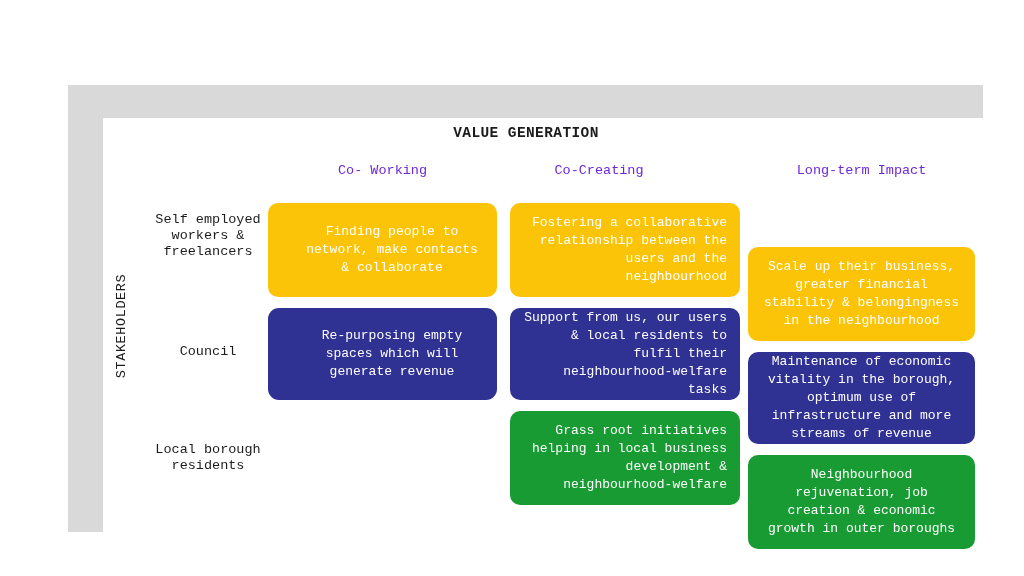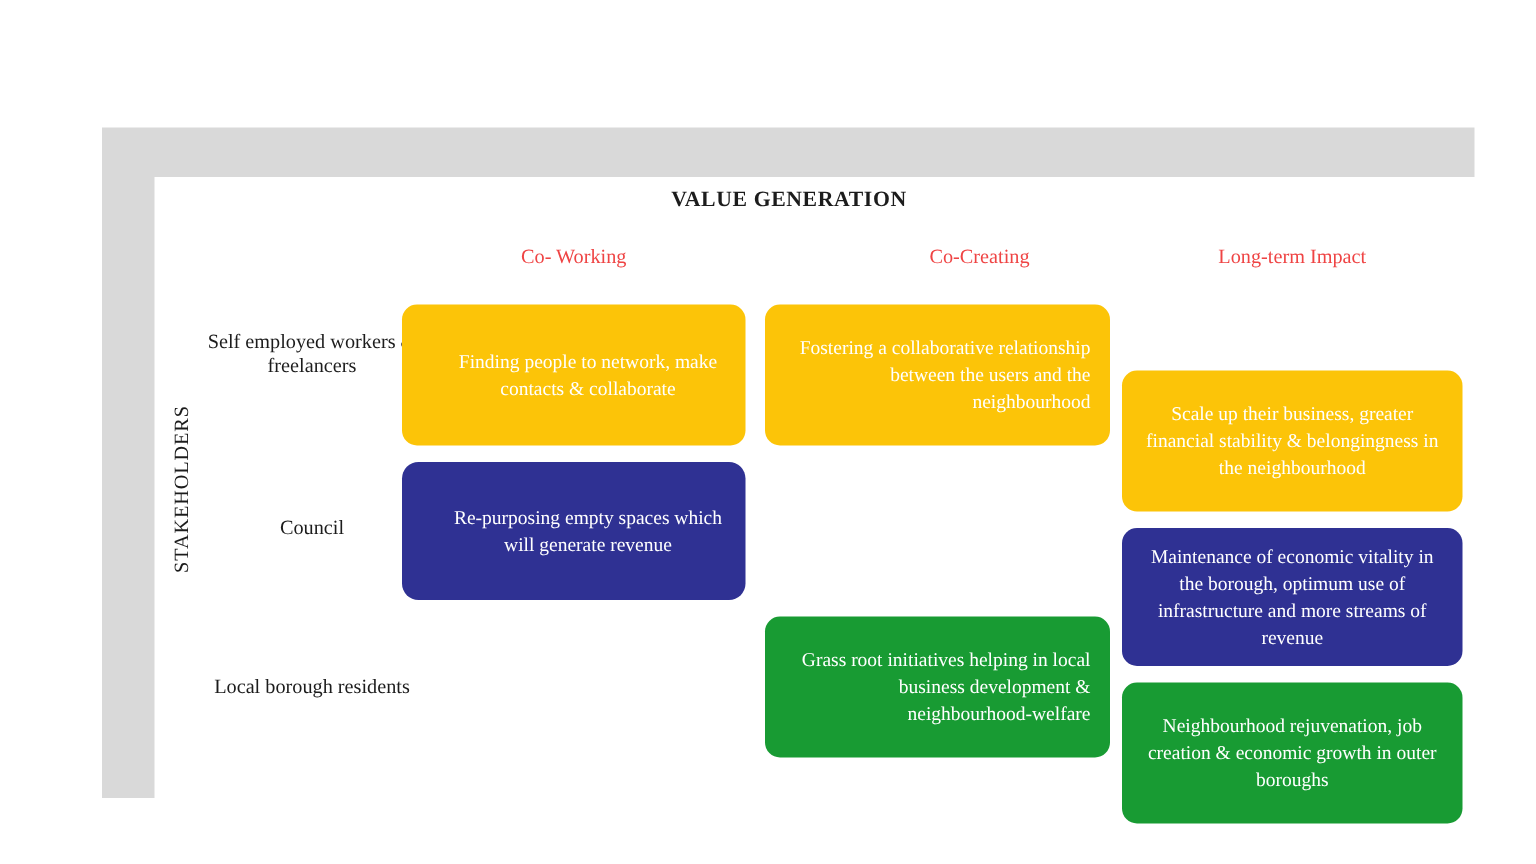--- a/index.html
+++ b/index.html
@@ -3,21 +3,21 @@
 <meta charset="utf-8">
 <style>
   * { margin: 0; padding: 0; box-sizing: border-box; }
   html, body { background: #ffffff; }
   .canvas {
     position: relative;
     width: 1024px;
     height: 576px;
     background: #ffffff;
     overflow: hidden;
-    font-family: Liberation Serif, serif;
+    font-family: Liberation Mono, monospace;
     color: #1f1f1f;
   }
   .gray-band {
     position: absolute;
     left: 68px; top: 85px;
     width: 915px; height: 447px;
     background: #d9d9d9;
   }
   .panel {
     position: absolute;
@@ -35,24 +35,24 @@
     white-space: nowrap;
     color: #1c1c1c;
   }
   .col-header {
     position: absolute;
     top: 163px;
     height: 18px;
     text-align: center;
     font-size: 13.5px;
     font-weight: 500;
-    color: #ef4444;
+    color: #6d28d9;
   }
   .col-header.c0 { left: 268px; width: 229px; }
-  .col-header.c1 { left: 538px; width: 230px; }
+  .col-header.c1 { left: 484px; width: 230px; }
   .col-header.c2 { left: 748px; width: 227px; }
   .y-axis-label {
     position: absolute;
     left: 121px; top: 326px;
     transform: translate(-50%, -50%) rotate(-90deg);
     font-size: 13.5px;
     font-weight: 500;
     letter-spacing: 0.6px;
     white-space: nowrap;
     color: #1c1c1c;
@@ -115,17 +115,18 @@
   </div>
   <div class="row-label r2">
     <span class="row-label-text">Local borough residents</span>
   </div>
 
   <div class="card r0 c0" style="background: rgb(252, 196, 8);">Finding people to network, make contacts &amp; collaborate</div>
   <div class="card r0 c1" style="background: rgb(252, 196, 8);">Fostering a collaborative relationship between the users and the neighbourhood</div>
   <div class="card r0 c2" style="background: rgb(252, 196, 8);">Scale up their business, greater financial stability &amp; belongingness in the neighbourhood</div>
 
   <div class="card r1 c0" style="background: rgb(47, 49, 147); border-radius: 11px;">Re-purposing empty spaces which will generate revenue</div>
+  <div class="card r1 c1" style="background: rgb(47, 49, 147);">Support from us, our users &amp; local residents to fulfil their neighbourhood-welfare tasks</div>
   <div class="card r1 c2" style="background: rgb(47, 49, 147);">Maintenance of economic vitality in the borough, optimum use of infrastructure and more streams of revenue</div>
 
   <div class="card r2 c1" style="background: rgb(24, 155, 51);">Grass root initiatives helping in local business development &amp; neighbourhood-welfare</div>
   <div class="card r2 c2" style="background: rgb(24, 155, 51);">Neighbourhood rejuvenation, job creation &amp; economic growth in outer boroughs</div>
 </div>
 
 </body></html>

